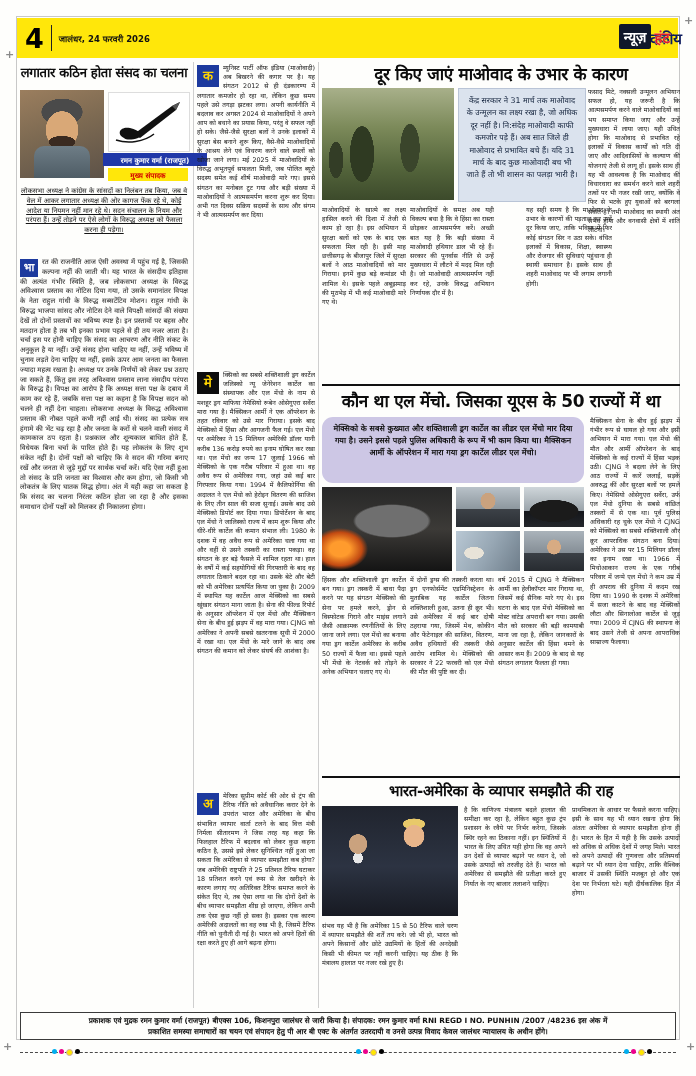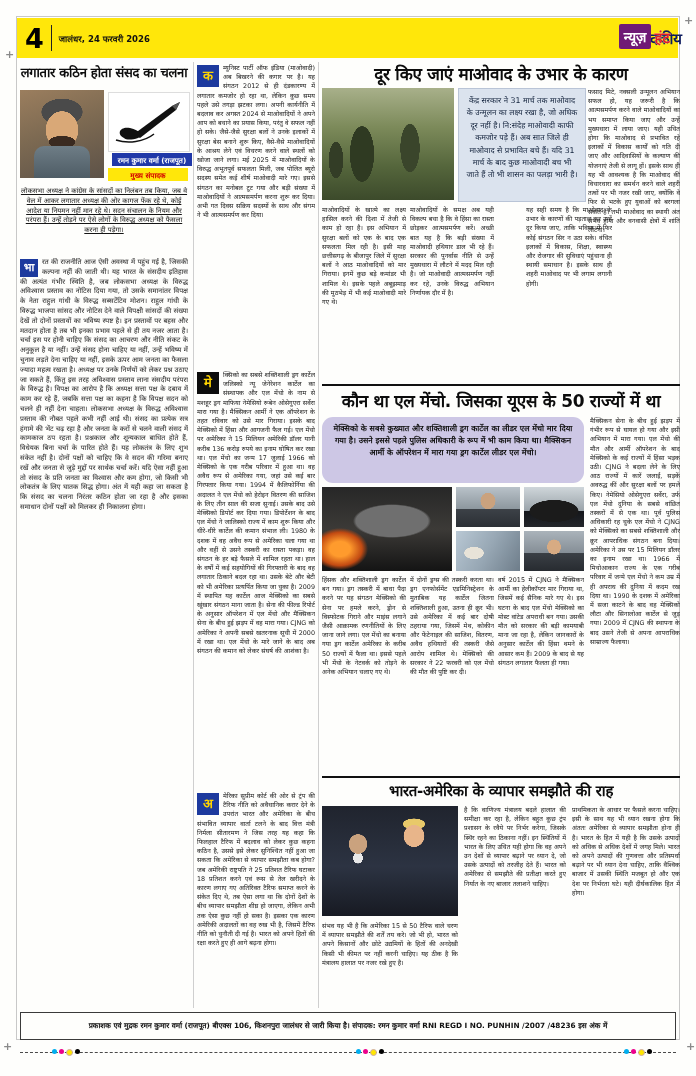--- a/index.html
+++ b/index.html
@@ -11,21 +11,21 @@
 
   
   .hdr{position:absolute;left:17px;top:18px;width:661px;height:40px;background:#ffe70a;
        display:flex;align-items:center;}
   .pageno{font-size:27px;font-weight:bold;color:#000;line-height:1;padding:0 7px 0 8px;}
   .hdr-sep{width:1px;height:26px;background:#222;margin-right:7px;}
   .dateline{font-size:8.5px;font-weight:bold;color:#111;}
   .section-title{position:absolute;left:4px;width:100%;text-align:right;
        font-size:15px;font-weight:bold;color:#0d1c5e;}
   .logo{position:absolute;right:8px;top:6px;display:flex;align-items:center;gap:3px;}
-  .logo-box{background:#701a75;color:#fff;font-size:14px;font-weight:bold;
+  .logo-box{background:#0f172a;color:#fff;font-size:14px;font-weight:bold;
        padding:3px 5px;border-radius:2px;}
   .logo-red{color:#e31e24;font-size:15px;font-weight:bold;text-shadow:0 0 1px #fff;}
 
   
   .body-txt{font-size:6.9px;line-height:9.8px;text-align:justify;color:#1b1b1b;overflow:hidden;}
   .body-sm{font-size:6.4px;line-height:9.2px;text-align:justify;color:#1b1b1b;overflow:hidden;}
   .headline-lg{font-weight:bold;color:#0c0c0c;text-align:center;letter-spacing:-0.3px;}
   .dropcap{float:left;width:18px;height:18px;margin:1px 4px 0 0;display:flex;
        align-items:center;justify-content:center;font-weight:bold;}
   .dc-blue{background:#1d3a9e;color:#ffd400;font-size:13px;}
@@ -127,21 +127,21 @@
     <div class="torso"></div>
   </div>
   <div class="ph ph-pen" style="left:108px;top:92px;width:80px;height:58px;">
     <svg width="70" height="44" viewBox="0 0 70 44">
       <path d="M10 38 C 2 34, 6 26, 16 28 C 26 30, 30 36, 24 38 C 18 40, 12 40, 10 38 Z" fill="#111"></path>
       <path d="M20 34 L58 6 L66 2 L62 10 L26 38 Z" fill="#111"></path>
       <path d="M58 6 L66 2 L62 10 Z" fill="#555"></path>
       <path d="M2 40 C 14 44, 30 42, 40 34" stroke="#111" stroke-width="1.6" fill="none"></path>
     </svg>
   </div>
-  <div class="abs byline-blue" style="left:112px;top:153px;width:80px;height:13px;text-align:center;">रमन कुमार वर्मा (राजपूत)</div>
+  <div class="abs byline-blue" style="left:103px;top:153px;width:104px;height:13px;text-align:center;">रमन कुमार वर्मा (राजपूत)</div>
   <div class="abs byline-yellow" style="left:108px;top:168px;width:80px;height:13px;">मुख्य संपादक</div>
 
   <div class="abs standfirst" style="left:20px;top:187px;width:168px;height:66px;text-decoration:underline;">लोकसभा अध्यक्ष ने कांग्रेस के सांसदों का निलंबन तब किया, जब वे वेल में आकर लगातार अध्यक्ष की ओर कागज फेंक रहे थे, कोई आदेश या नियमन नहीं मान रहे थे। सदन संचालन के नियम और परंपरा हैं। उन्हें तोड़ने पर ऐसे लोगों के विरुद्ध अध्यक्ष को फैसला करना ही पड़ेगा।</div>
 
   <div class="abs body-txt" style="left:20px;top:258px;width:168px;height:772px;">
     <span class="dropcap dc-blue-w">भा</span><span>रत की राजनीति आज ऐसी अवस्था में पहुंच गई है, जिसकी कल्पना नहीं की जाती थी। यह भारत के संसदीय इतिहास की अत्यंत गंभीर स्थिति है, जब लोकसभा अध्यक्ष के विरुद्ध अविश्वास प्रस्ताव का नोटिस दिया गया, तो उसके समानांतर विपक्ष के नेता राहुल गांधी के विरुद्ध सब्सटेंटिव मोशन। राहुल गांधी के विरुद्ध भाजपा सांसद और नोटिस देने वाले विपक्षी सांसदों की संख्या देखें तो दोनों प्रस्तावों का भविष्य स्पष्ट है। इन प्रस्तावों पर बहस और मतदान होता है तब भी इनका प्रभाव पहले से ही तय नजर आता है। चर्चा इस पर होनी चाहिए कि संसद का आचरण और नीति संकट के अनुकूल है या नहीं। उन्हें संसद होना चाहिए या नहीं, उन्हें भविष्य में चुनाव लड़ते देना चाहिए या नहीं, इसके ऊपर आम जनता का फैसला ज्यादा महत्व रखता है। अध्यक्ष पर उनके निर्णयों को लेकर प्रश्न उठाए जा सकते हैं, किंतु इस तरह अविश्वास प्रस्ताव लाना संसदीय परंपरा के विरुद्ध है। विपक्ष का आरोप है कि अध्यक्ष सत्ता पक्ष के दबाव में काम कर रहे हैं, जबकि सत्ता पक्ष का कहना है कि विपक्ष सदन को चलने ही नहीं देना चाहता। लोकसभा अध्यक्ष के विरुद्ध अविश्वास प्रस्ताव की नौबत पहले कभी नहीं आई थी। संसद का प्रत्येक सत्र हंगामे की भेंट चढ़ रहा है और जनता के करों से चलने वाली संसद में कामकाज ठप रहता है। प्रश्नकाल और शून्यकाल बाधित होते हैं, विधेयक बिना चर्चा के पारित होते हैं। यह लोकतंत्र के लिए शुभ संकेत नहीं है। दोनों पक्षों को चाहिए कि वे सदन की गरिमा बनाए रखें और जनता से जुड़े मुद्दों पर सार्थक चर्चा करें। यदि ऐसा नहीं हुआ तो संसद के प्रति जनता का विश्वास और कम होगा, जो किसी भी लोकतंत्र के लिए घातक सिद्ध होगा। अंत में यही कहा जा सकता है कि संसद का चलना निरंतर कठिन होता जा रहा है और इसका समाधान दोनों पक्षों को मिलकर ही निकालना होगा।</span>
   </div>
 
   <div class="abs body-sm" style="left:197px;top:64px;width:118px;height:300px;">
     <span class="dropcap dc-blue" style="width:22px;height:22px;">क</span><span>म्युनिस्ट पार्टी ऑफ इंडिया (माओवादी) अब बिखरने की कगार पर है। यह संगठन 2012 से ही दंडकारण्य में लगातार कमजोर हो रहा था, लेकिन कुछ समय पहले उसे तगड़ा झटका लगा। अपनी कार्यनीति में बदलाव कर अगस्त 2024 से माओवादियों ने अपने आप को बचाने का प्रयास किया, परंतु वे सफल नहीं हो सके। जैसे-जैसे सुरक्षा बलों ने उनके इलाकों में सुरक्षा बेस बनाने शुरू किए, वैसे-वैसे माओवादियों के आश्रय लेने एवं विचरण करने वाले स्थलों को खोजा जाने लगा। मई 2025 में माओवादियों के विरुद्ध अभूतपूर्व सफलता मिली, जब पोलित ब्यूरो सदस्य समेत कई शीर्ष माओवादी मारे गए। इससे संगठन का मनोबल टूट गया और बड़ी संख्या में माओवादियों ने आत्मसमर्पण करना शुरू कर दिया। अभी गत दिवस सक्रिय सदस्यों के साथ और संगम ने भी आत्मसमर्पण कर दिया।</span>
@@ -186,20 +186,21 @@
 
   <div class="abs headline-lg" style="left:322px;top:780px;width:358px;font-size:15px;">भारत-अमेरिका के व्यापार समझौते की राह</div>
 
   <div class="ph ph-moditrump" style="left:322px;top:806px;width:136px;height:110px;"></div>
   <div class="abs body-sm" style="left:464px;top:806px;width:102px;height:224px;">है कि वाणिज्य मंत्रालय बदले हालात की समीक्षा कर रहा है, लेकिन बहुत कुछ ट्रंप प्रशासन के रवैये पर निर्भर करेगा, जिसके स्थिर रहने का ठिकाना नहीं। इन स्थितियों में भारत के लिए उचित यही होगा कि वह अपने उन देशों से व्यापार बढ़ाने पर ध्यान दे, जो उसके उत्पादों को तरजीह देते हैं। भारत को अमेरिका से समझौते की प्रतीक्षा करते हुए निर्यात के नए बाजार तलाशने चाहिए।</div>
   <div class="abs body-sm" style="left:572px;top:806px;width:108px;height:224px;">प्राथमिकता के आधार पर फैसले करना चाहिए। इसी के साथ यह भी ध्यान रखना होगा कि अंततः अमेरिका से व्यापार समझौता होना ही है। भारत के हित में यही है कि उसके उत्पादों को अधिक से अधिक देशों में जगह मिले। भारत को अपने उत्पादों की गुणवत्ता और प्रतिस्पर्धा बढ़ाने पर भी ध्यान देना चाहिए, ताकि वैश्विक बाजार में उसकी स्थिति मजबूत हो और एक देश पर निर्भरता घटे। यही दीर्घकालिक हित में होगा।</div>
   <div class="abs body-sm" style="left:322px;top:922px;width:136px;height:108px;">संभव यह भी है कि अमेरिका 15 से 50 टैरिफ वाले चरण में व्यापार समझौते की शर्तें तय करे। जो भी हो, भारत को अपने किसानों और छोटे उद्यमियों के हितों की अनदेखी किसी भी कीमत पर नहीं करनी चाहिए। यह ठीक है कि मंत्रालय हालात पर नजर रखे हुए है।</div>
 
   <div class="imprint">
     <div>प्रकाशक एवं मुद्रक रमन कुमार वर्मा (राजपूत) बीएक्स 106, किशनपुरा जालंधर से जारी किया है। संपादक: रमन कुमार वर्मा RNI REGD I NO. PUNHIN /2007 /48236 इस अंक में</div>
+    <div>प्रकाशित समस्या समाचारों का चयन एवं संपादन हेतु पी आर बी एक्ट के अंतर्गत उतरदायी व उनसे उत्पन्न विवाद केवल जालंधर न्यायालय के अधीन होंगे।</div>
   </div>
 
   <div class="regline"></div>
   <div class="cmyk" style="left:52px;">
     <span class="dot dc1"></span>
       <span class="dot dc2"></span>
       <span class="dot dc3"></span>
       <span class="dot dc4"></span>
   </div>
   <div class="cmyk" style="left:356px;">

